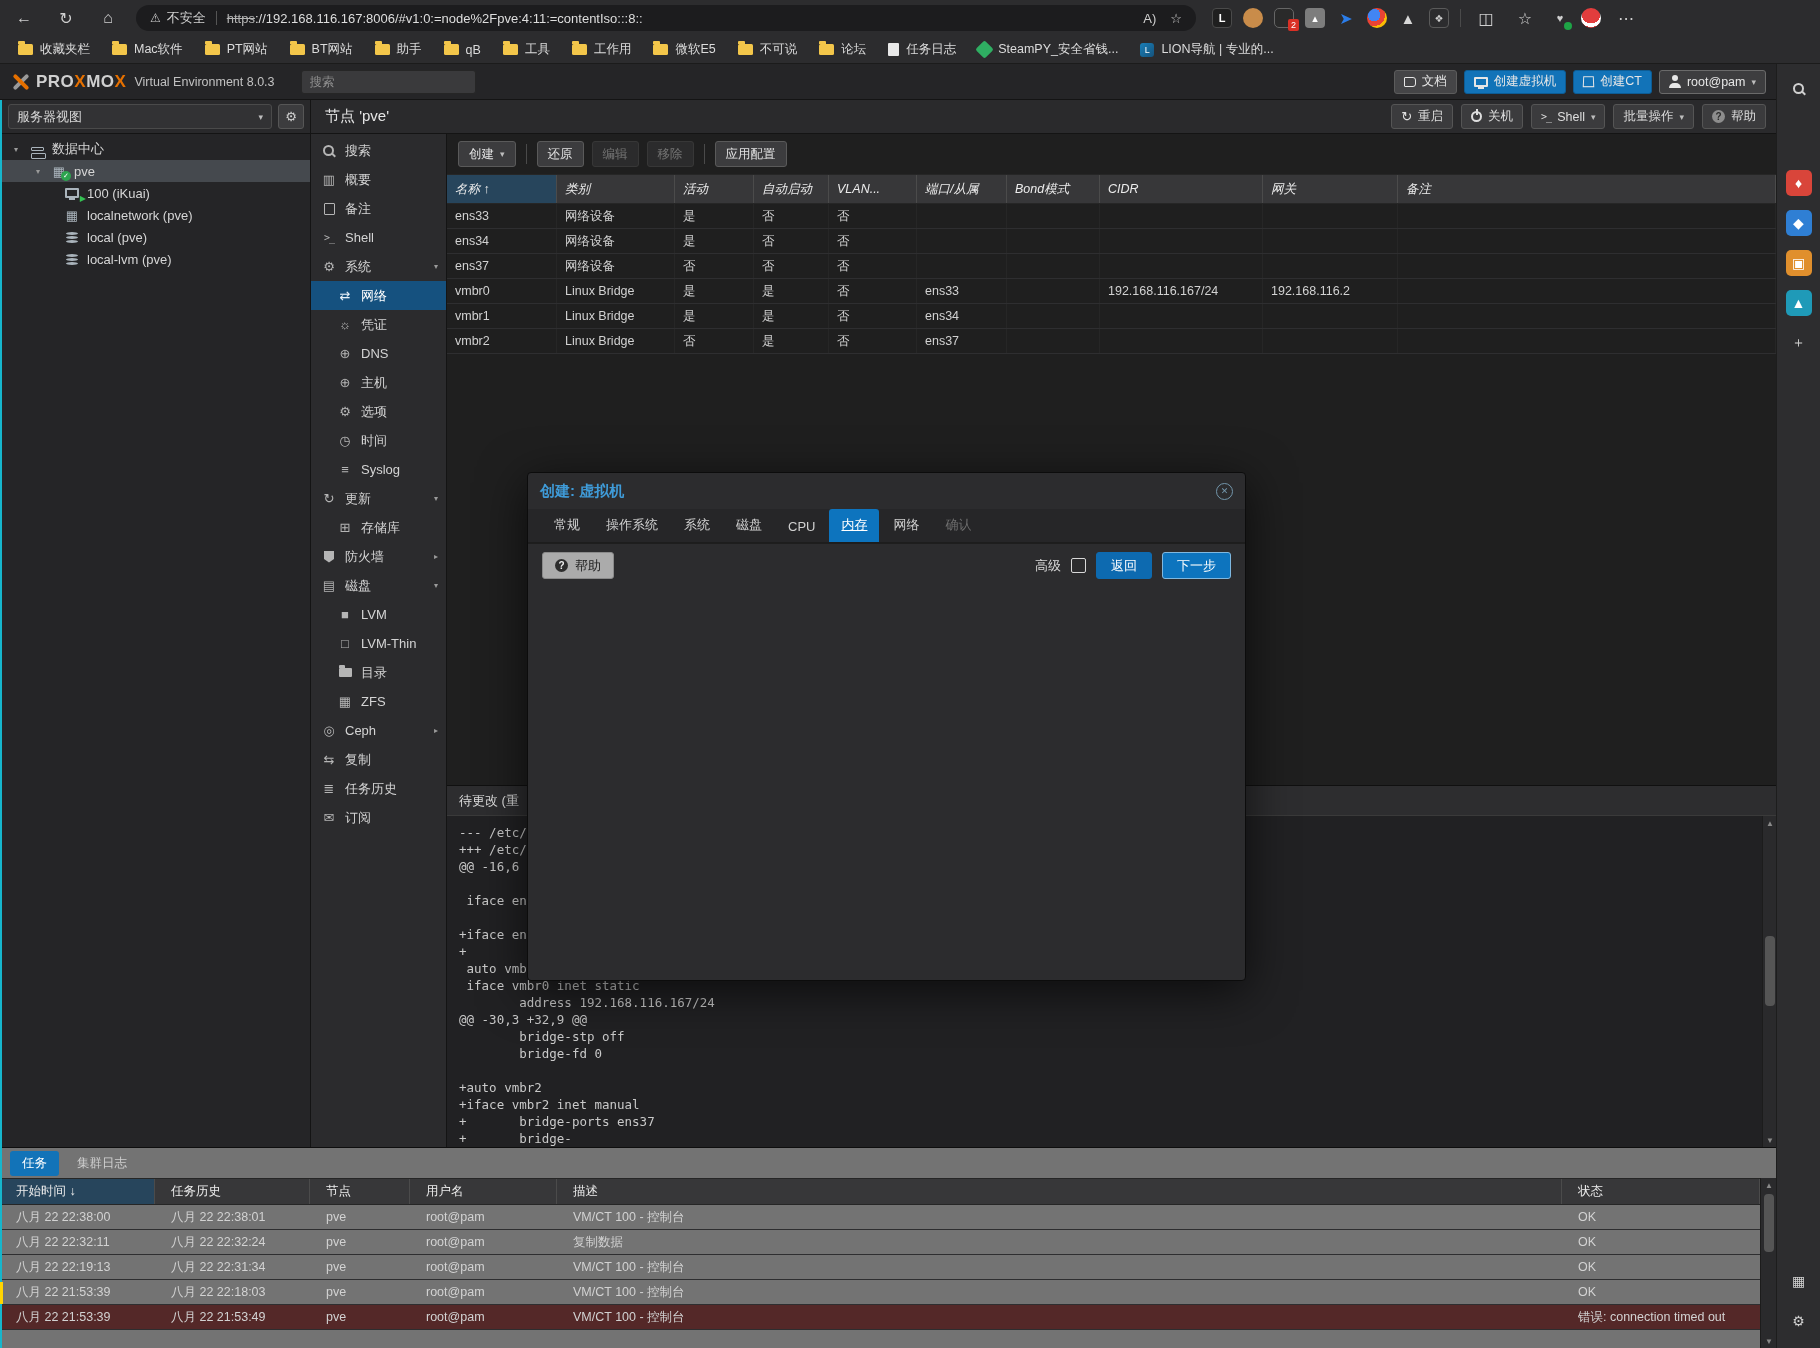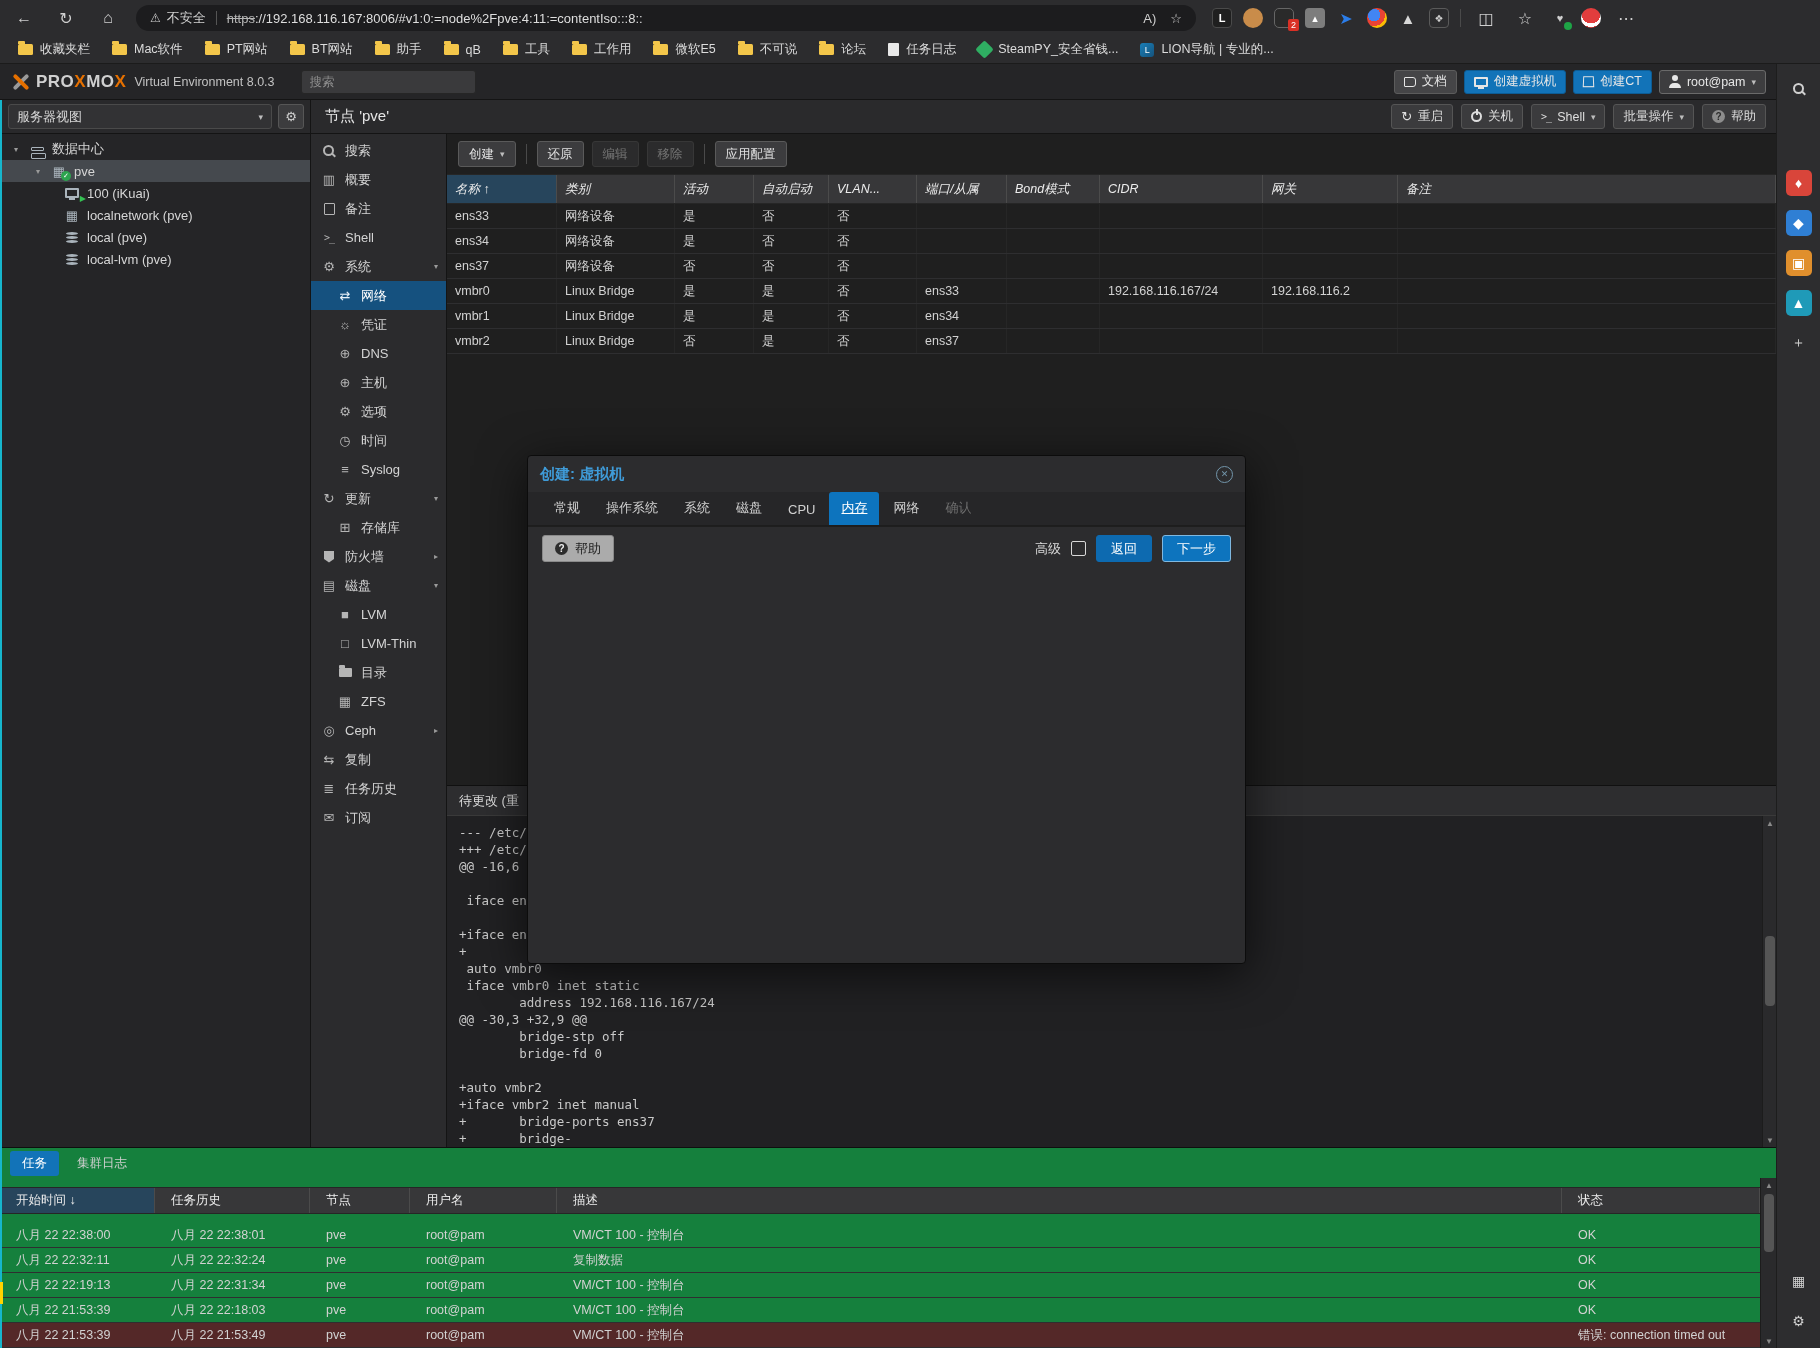--- a/index.html
+++ b/index.html
@@ -139,38 +139,38 @@
   .diff{height:362px;flex:0 0 auto;border-top:1px solid #101010;display:flex;flex-direction:column;position:relative;}
   .diffhead{height:30px;background:#2d2d2f;border-bottom:1px solid #3a3a3a;display:flex;align-items:center;padding:0 12px;color:#dedede;font-size:13px;flex:0 0 auto;}
   .diffbody{flex:1;background:#212123;padding:8px 0 0 12px;overflow:hidden;}
   .diffbody pre{font-family:"DejaVu Sans Mono","Liberation Mono",monospace;font-size:12.5px;line-height:17px;color:#c9c9c9;}
   .vsb{position:absolute;right:0;top:30px;bottom:0;width:14px;background:#2a2a2c;border-left:1px solid #1c1c1c;}
   .vsb .arr{position:absolute;left:0;width:14px;height:14px;color:#8a8a8a;font-size:8px;display:flex;align-items:center;justify-content:center;}
   .vsb .arr.up{top:0;} .vsb .arr.dn{bottom:0;}
   .vsb .thumb{position:absolute;left:2px;width:10px;background:#555;border-radius:4px;}
 
   
-  .tasks{height:201px;flex:0 0 auto;border-top:1px solid #0e0e0e;background:#15803d;display:flex;flex-direction:column;position:relative;justify-content:space-between;}
+  .tasks{height:201px;flex:0 0 auto;border-top:1px solid #0e0e0e;background:#737373;display:flex;flex-direction:column;position:relative;}
   .ttabs{height:30px;display:flex;align-items:center;gap:6px;padding:0 10px;flex:0 0 auto;}
   .ttab{padding:4px 12px;font-size:12.5px;color:#cfcfcf;border-radius:3px;}
   .ttab.on{background:#1273b8;color:#fff;}
   .thead,.trw{display:grid;grid-template-columns:155px 155px 100px 147px 1005px 1fr;padding-right:16px;}
   .thead{height:27px;background:#373739;border-top:1px solid #262626;border-bottom:1px solid #262626;flex:0 0 auto;}
   .thead .hc{display:flex;align-items:center;padding:0 16px;color:#ececec;font-size:12.5px;border-right:1px solid #4b4b4b;white-space:nowrap;}
   .thead .hc.sorted{background:#27455c;}
   .trw{height:25px;border-bottom:1px solid #2e2e30;}
   .trw .cc{display:flex;align-items:center;padding:0 16px;color:#d2d2d2;font-size:12.5px;white-space:nowrap;overflow:hidden;}
   .trw.err{background:#542828;}
   .tsb{position:absolute;right:0;top:30px;bottom:0;width:16px;background:#2a2a2c;border-left:1px solid #1c1c1c;}
   .tsb .arr{position:absolute;left:0;width:16px;height:14px;color:#8a8a8a;font-size:8px;display:flex;align-items:center;justify-content:center;}
   .tsb .arr.up{top:0;} .tsb .arr.dn{bottom:0;}
   .tsb .thumb{position:absolute;left:3px;top:16px;width:10px;height:58px;background:#555;border-radius:4px;}
 
   
-  .dialog{position:absolute;left:527px;top:455px;width:719px;height:509px;background:#2c2c2e;border:1px solid #0c0c0c;border-radius:4px;box-shadow:0 10px 48px rgba(0,0,0,.65);z-index:100;display:flex;flex-direction:column;}
+  .dialog{position:absolute;left:527px;top:472px;width:719px;height:509px;background:#2c2c2e;border:1px solid #0c0c0c;border-radius:4px;box-shadow:0 10px 48px rgba(0,0,0,.65);z-index:100;display:flex;flex-direction:column;}
   .dhead{height:36px;display:flex;align-items:center;padding:0 12px;flex:0 0 auto;}
   .dtitle{color:#3f9bd8;font-size:15px;font-weight:bold;}
   .dclose{margin-left:auto;width:17px;height:17px;border:1.5px solid #7396ab;border-radius:50%;color:#7396ab;font-size:9px;display:flex;align-items:center;justify-content:center;}
   .dtabs{height:34px;background:#262628;border-bottom:1px solid #1d1d1d;display:flex;align-items:flex-end;padding:0 0 0 14px;gap:2px;flex:0 0 auto;}
   .dtab{padding:7px 12px 8px;font-size:13px;color:#d0d0d0;border-radius:3px 3px 0 0;}
   .dtab.active{background:#0d74be;color:#fff;text-decoration:underline;}
   .dtab.dis{color:#6e6e6e;}
   .dbody{flex:1;position:relative;padding:14px;}
   .frow{display:flex;align-items:center;}
   .flabel{width:162px;color:#dadada;font-size:13px;}

